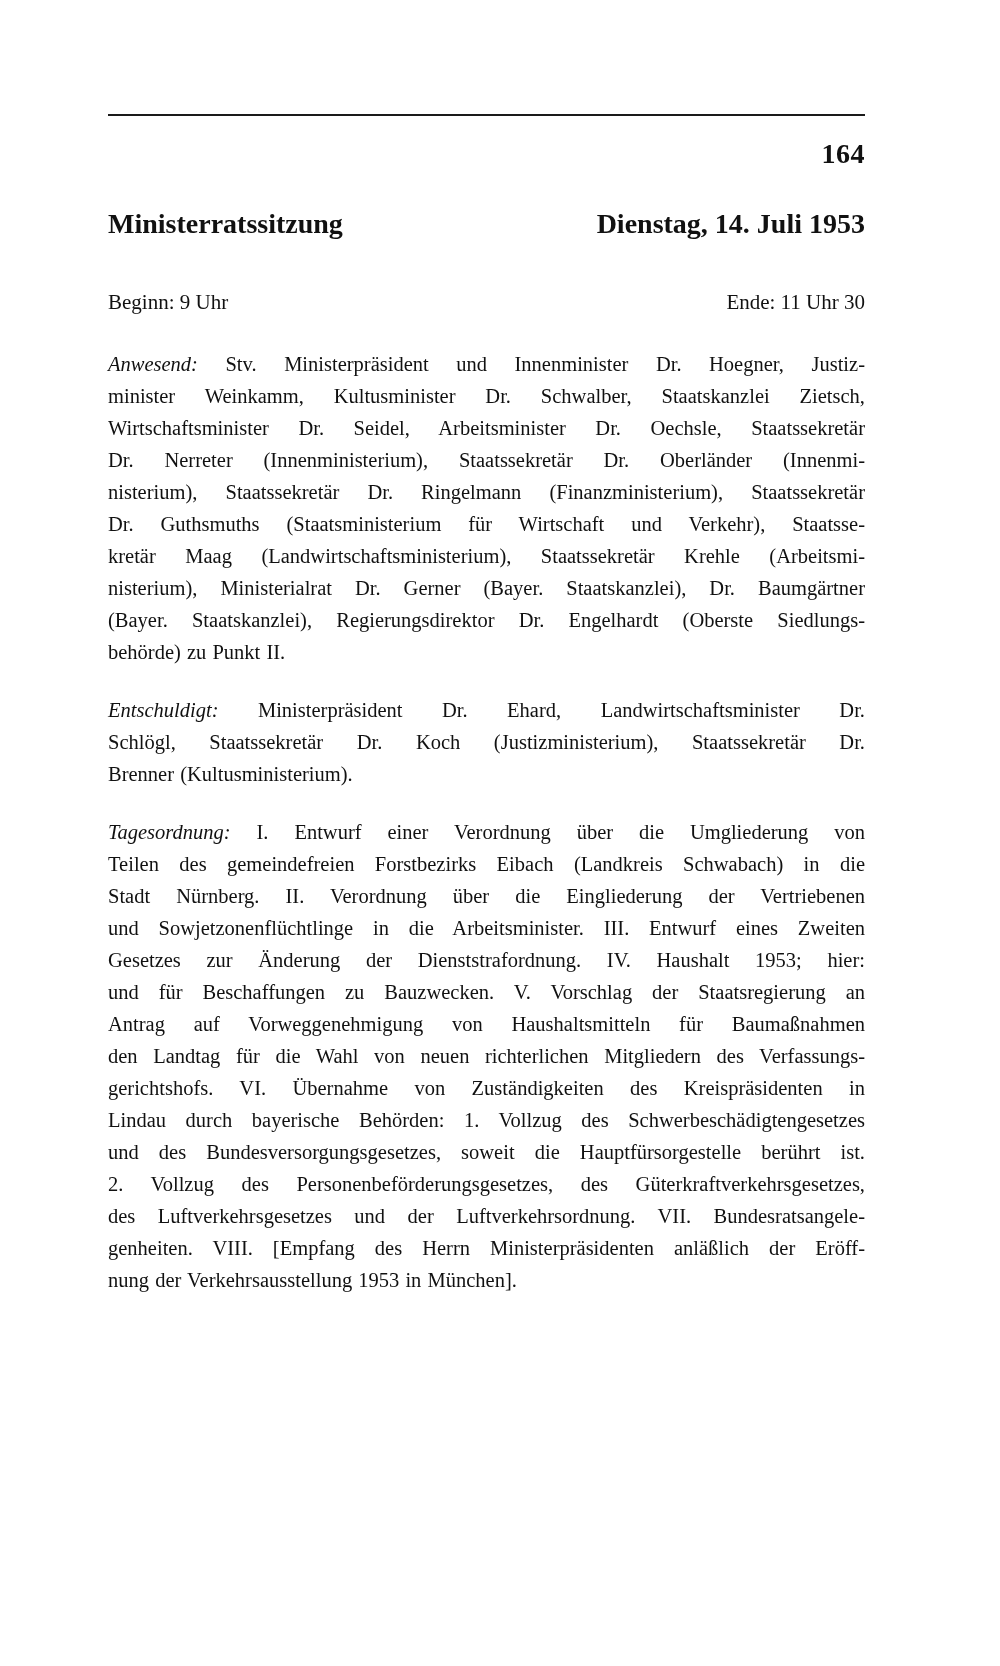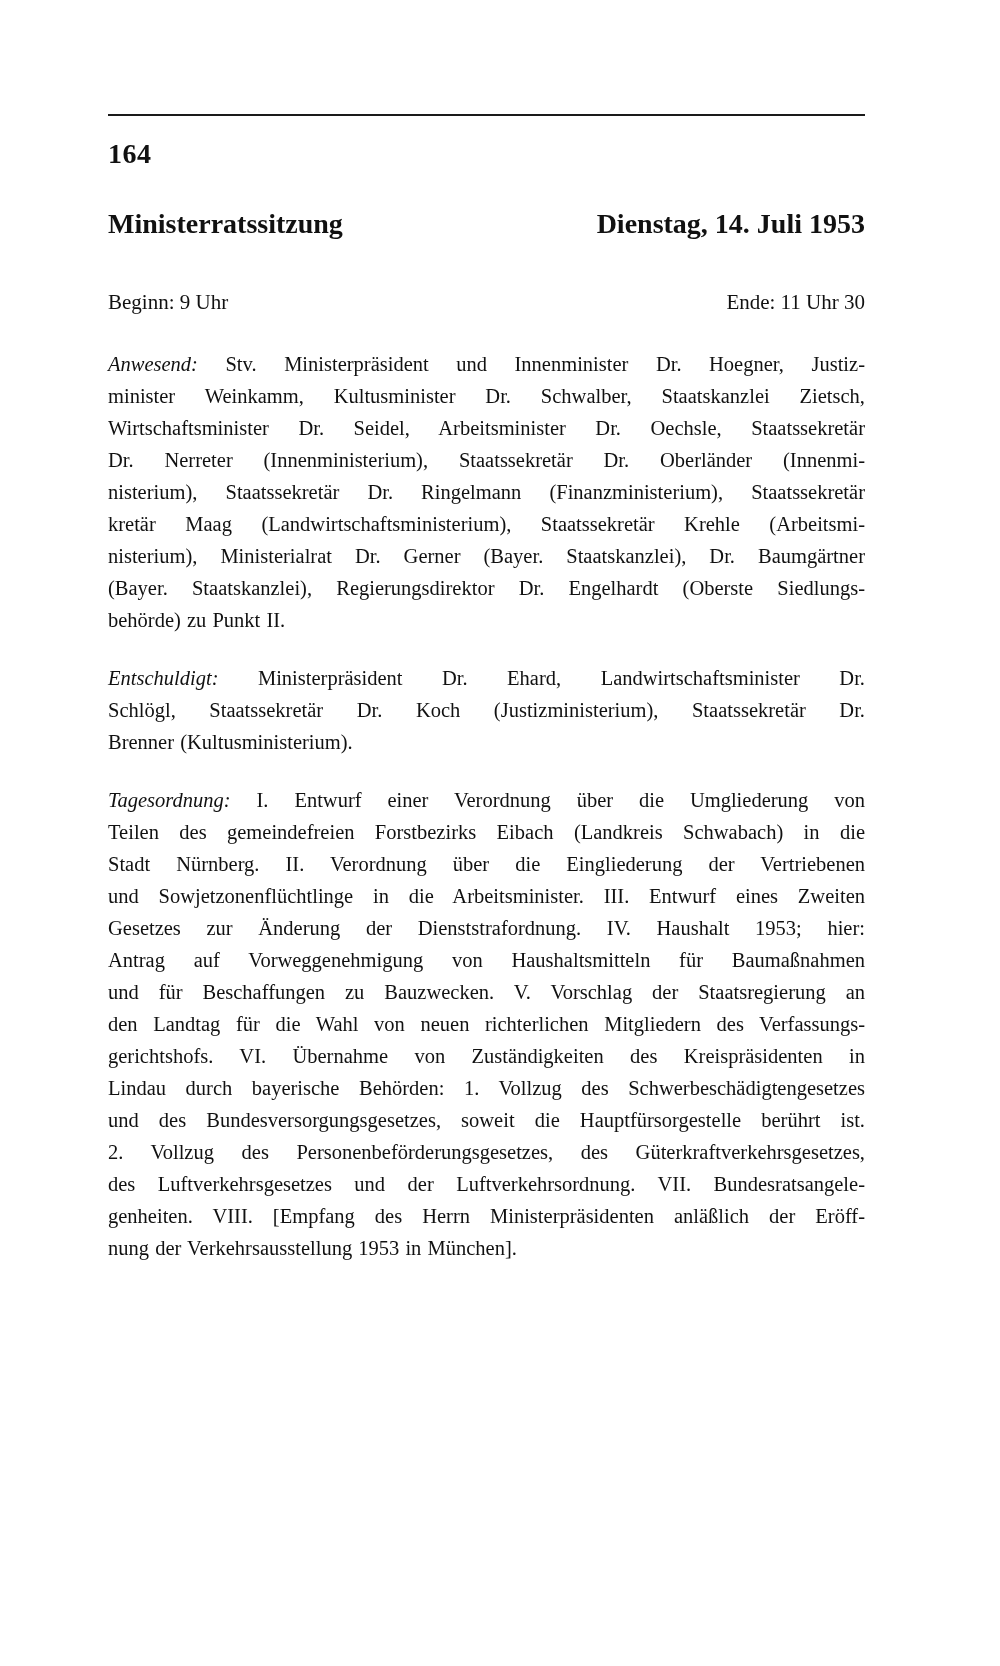--- a/index.html
+++ b/index.html
@@ -18,21 +18,21 @@
     top: 114px;
     width: 757px;
     height: 2px;
     background: #1a1a1a;
   }
   .page-number {
     position: absolute;
     left: 108px;
     top: 138px;
     width: 757px;
-    text-align: left;
+    text-align: right;
     font-size: 28px;
     font-weight: bold;
     letter-spacing: 0.5px;
   }
   .heading-row {
     position: absolute;
     left: 108px;
     top: 206px;
     width: 757px;
     display: flex;
@@ -93,38 +93,39 @@
     <span>Ende: 11 Uhr 30</span>
   </div>
 
   <div class="body">
       <div class="para">
         <div class="line j"><span class="lead">Anwesend:</span> Stv. Ministerpräsident und Innenminister Dr. Hoegner, Justiz-</div>
         <div class="line j">minister Weinkamm, Kultusminister Dr. Schwalber, Staatskanzlei Zietsch,</div>
         <div class="line j">Wirtschaftsminister Dr. Seidel, Arbeitsminister Dr. Oechsle, Staatssekretär</div>
         <div class="line j">Dr. Nerreter (Innenministerium), Staatssekretär Dr. Oberländer (Innenmi-</div>
         <div class="line j">nisterium), Staatssekretär Dr. Ringelmann (Finanzministerium), Staatssekretär</div>
+        <div class="line j">Dr. Guthsmuths (Staatsministerium für Wirtschaft und Verkehr), Staatsse-</div>
         <div class="line j">kretär Maag (Landwirtschaftsministerium), Staatssekretär Krehle (Arbeitsmi-</div>
         <div class="line j">nisterium), Ministerialrat Dr. Gerner (Bayer. Staatskanzlei), Dr. Baumgärtner</div>
         <div class="line j">(Bayer. Staatskanzlei), Regierungsdirektor Dr. Engelhardt (Oberste Siedlungs-</div>
         <div class="line">behörde) zu Punkt II.</div>
       </div>
       <div class="para">
         <div class="line j"><span class="lead">Entschuldigt:</span> Ministerpräsident Dr. Ehard, Landwirtschaftsminister Dr.</div>
         <div class="line j">Schlögl, Staatssekretär Dr. Koch (Justizministerium), Staatssekretär Dr.</div>
         <div class="line">Brenner (Kultusministerium).</div>
       </div>
       <div class="para">
         <div class="line j"><span class="lead">Tagesordnung:</span> I. Entwurf einer Verordnung über die Umgliederung von</div>
         <div class="line j">Teilen des gemeindefreien Forstbezirks Eibach (Landkreis Schwabach) in die</div>
         <div class="line j">Stadt Nürnberg. II. Verordnung über die Eingliederung der Vertriebenen</div>
         <div class="line j">und Sowjetzonenflüchtlinge in die Arbeitsminister. III. Entwurf eines Zweiten</div>
         <div class="line j">Gesetzes zur Änderung der Dienststrafordnung. IV. Haushalt 1953; hier:</div>
+        <div class="line j">und für Beschaffungen zu Bauzwecken. V. Vorschlag der Staatsregierung an</div>
         <div class="line j">Antrag auf Vorweggenehmigung von Haushaltsmitteln für Baumaßnahmen</div>
-        <div class="line j">und für Beschaffungen zu Bauzwecken. V. Vorschlag der Staatsregierung an</div>
         <div class="line j">den Landtag für die Wahl von neuen richterlichen Mitgliedern des Verfassungs-</div>
         <div class="line j">gerichtshofs. VI. Übernahme von Zuständigkeiten des Kreispräsidenten in</div>
         <div class="line j">Lindau durch bayerische Behörden: 1. Vollzug des Schwerbeschädigtengesetzes</div>
         <div class="line j">und des Bundesversorgungsgesetzes, soweit die Hauptfürsorgestelle berührt ist.</div>
         <div class="line j">2. Vollzug des Personenbeförderungsgesetzes, des Güterkraftverkehrsgesetzes,</div>
         <div class="line j">des Luftverkehrsgesetzes und der Luftverkehrsordnung. VII. Bundesratsangele-</div>
         <div class="line j">genheiten. VIII. [Empfang des Herrn Ministerpräsidenten anläßlich der Eröff-</div>
         <div class="line">nung der Verkehrsausstellung 1953 in München].</div>
       </div>
     </div>

